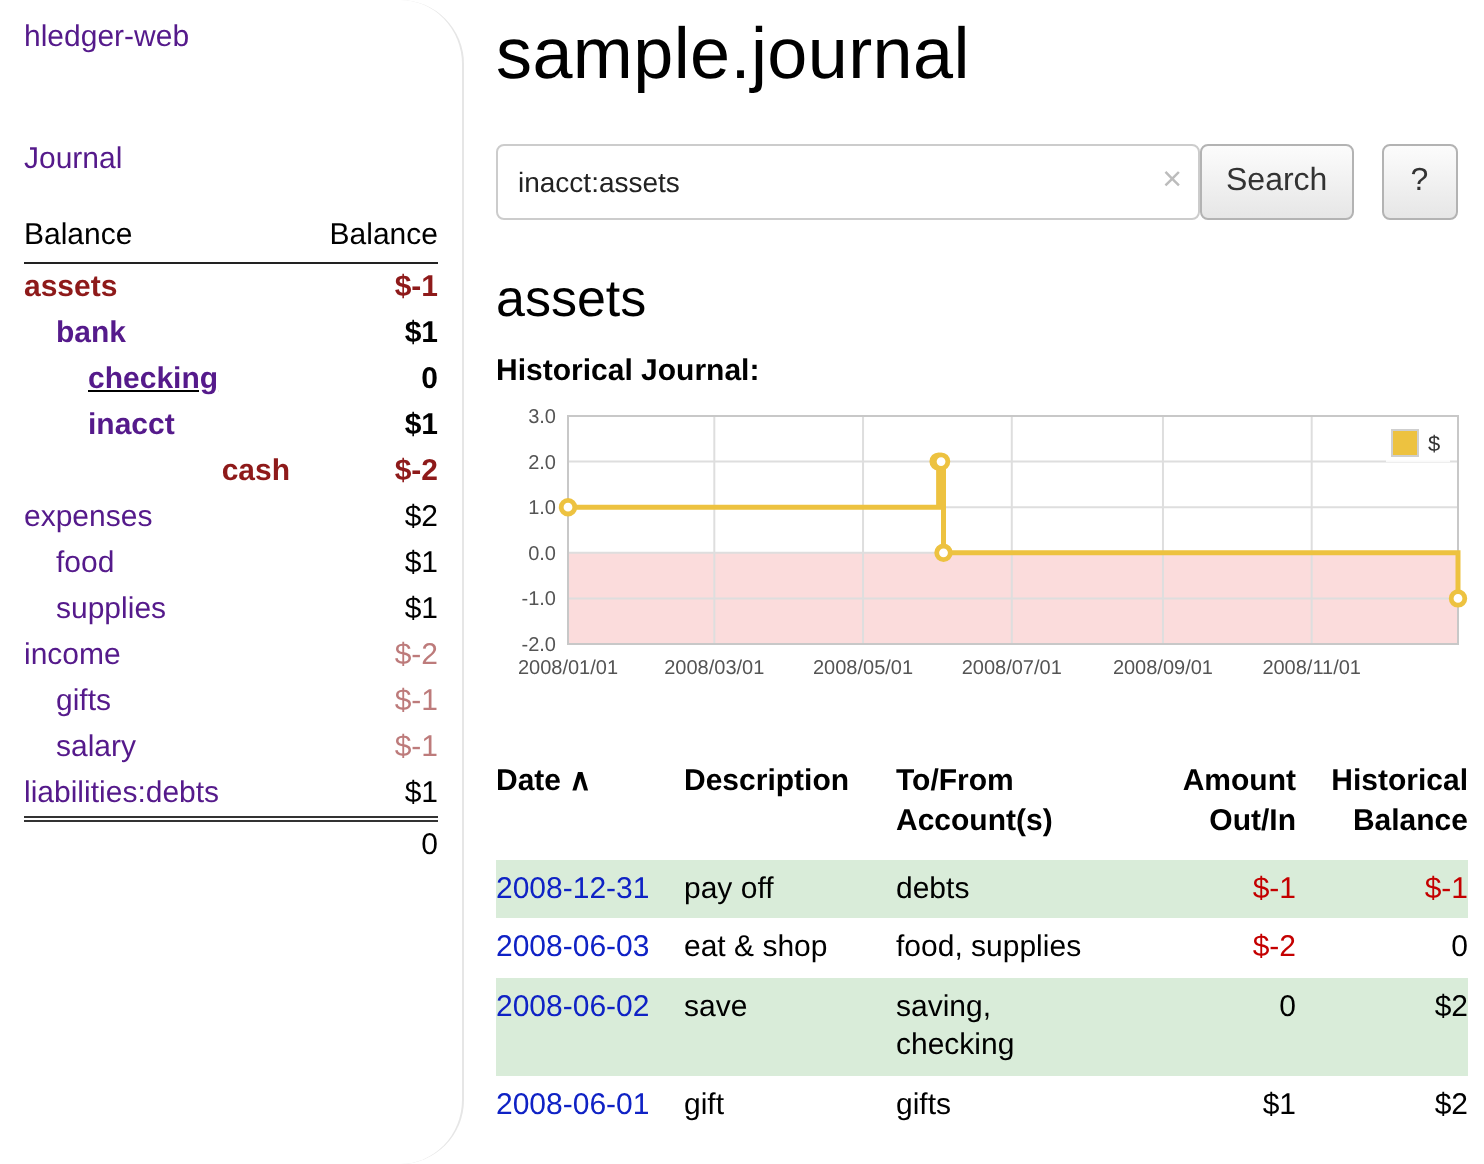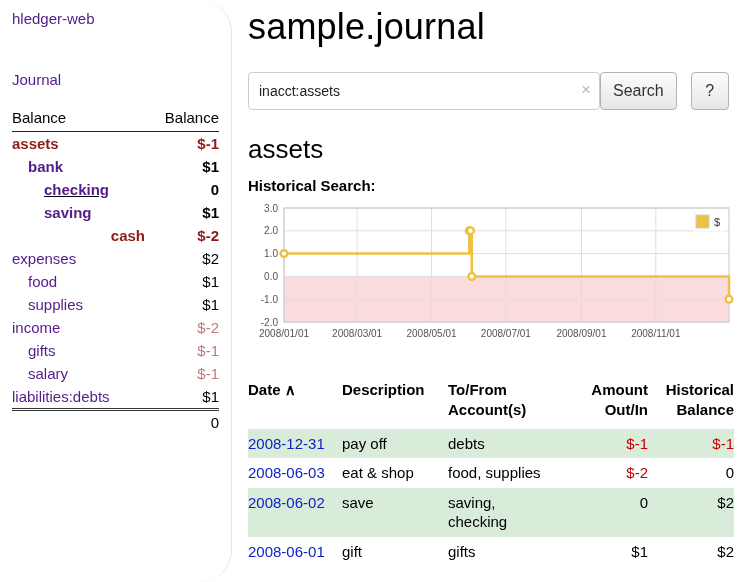--- a/index.html
+++ b/index.html
@@ -69,21 +69,21 @@
         </tr>
         <tr>
           <td style="padding-left: 16px;"><a class="c-purple bold">bank</a></td>
           <td class="num  bold">$1</td>
         </tr>
         <tr>
           <td style="padding-left: 32px; text-decoration: underline;"><a class="c-purple bold">checking</a></td>
           <td class="num  bold">0</td>
         </tr>
         <tr>
-          <td style="padding-left: 32px;"><a class="c-purple bold">saving</a></td>
+          <td style="padding-left: 32px;"><a class="c-purple bold">inacct</a></td>
           <td class="num  bold">$1</td>
         </tr>
         <tr>
           <td style="padding-left: 16px; text-align: right;"><a class="c-negstrong bold">cash</a></td>
           <td class="num c-negstrong bold">$-2</td>
         </tr>
         <tr>
           <td style="padding-left: 0px;"><a class="c-purple">expenses</a></td>
           <td class="num ">$2</td>
         </tr>
@@ -127,21 +127,21 @@
   <div class="searchrow">
     <div class="searchbox">
       <input value="inacct:assets" style="">
       <span class="clear-x">×</span>
     </div>
     <button class="btn">Search</button>
     <button class="btn help">?</button>
   </div>
 
   <h2>assets</h2>
-  <div class="chart-title">Historical Search:</div>
+  <div class="chart-title">Historical Journal:</div>
 
   <svg width="486" height="150" viewBox="0 0 486 150">
       <rect x="36" y="78.39999999999999" width="445" height="45.60000000000001" fill="#fbdcdc"></rect>
       <line x1="36" y1="10" x2="481" y2="10" stroke="#dedede"></line>
       <text x="30" y="13.5" text-anchor="end" class="tick">3.0</text>
       <line x1="36" y1="32.8" x2="481" y2="32.8" stroke="#dedede"></line>
       <text x="30" y="36.3" text-anchor="end" class="tick">2.0</text>
       <line x1="36" y1="55.6" x2="481" y2="55.6" stroke="#dedede"></line>
       <text x="30" y="59.1" text-anchor="end" class="tick">1.0</text>
       <line x1="36" y1="78.39999999999999" x2="481" y2="78.39999999999999" stroke="#dedede"></line>

